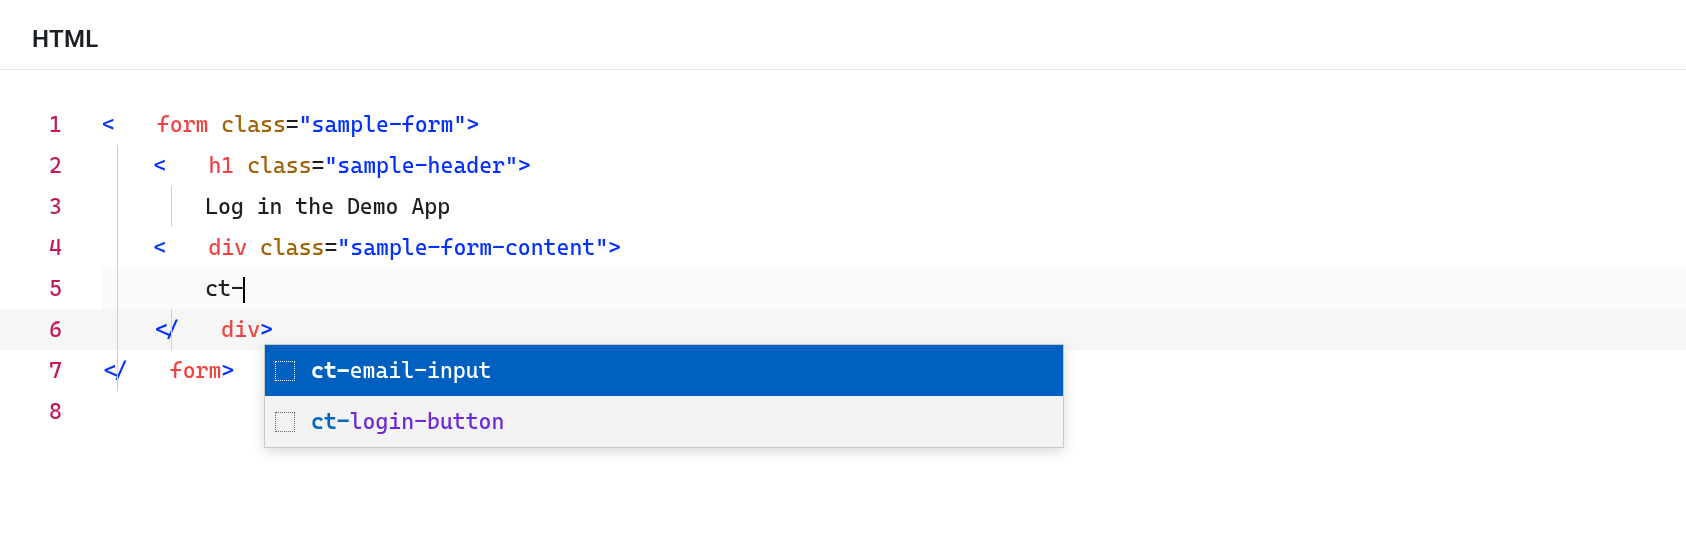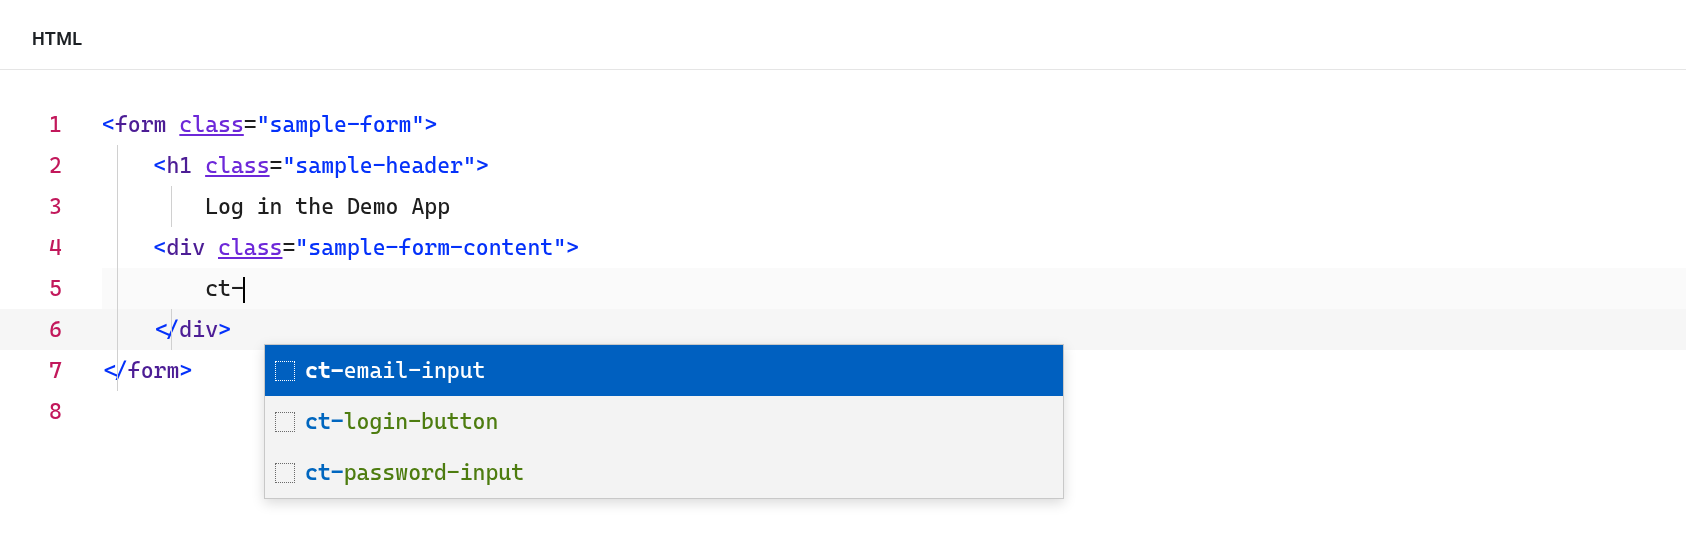--- a/index.html
+++ b/index.html
@@ -16,21 +16,21 @@
     }
     .tab-bar {
       height: 70px;
       border-bottom: 1px solid #e5e5e5;
       display: flex;
       align-items: center;
       padding-left: 32px;
     }
     .tab-label {
       color: #1c2024;
-      font-size: 18px;
+      font-size: 24px;
       font-weight: 600;
       letter-spacing: 0.3px;
       margin-top: 8px;
     }
     .editor-container {
       position: relative;
       display: flex;
       padding-top: 34px;
     }
     .gutter {
@@ -63,22 +63,22 @@
     }
     .indent-guide {
       position: absolute;
       width: 1px;
       background: #d0d0d0;
       top: 0;
       bottom: 0;
     }
     
     .tag-bracket { color: #0431fa; }
-    .tag-name { color: #4c1d95; }
-    .attr-name { color: #6d28d9; text-decoration: underline; }
+    .tag-name { color: #ef4444; margin-left: 42px; }
+    .attr-name { color: #a16207; }
     .attr-equals { color: #1e1e1e; }
     .attr-value { color: #0431fa; }
     .txt { color: #1e1e1e; text-align: center; }
     
     .cursor {
       display: inline-block;
       width: 2px;
       height: 26px;
       background: #000;
       vertical-align: middle;
@@ -94,21 +94,21 @@
       border: 1px solid #c8c8c8;
       box-shadow: 0 4px 12px rgba(0,0,0,0.15);
       font-family: "SF Mono", Monaco, "Cascadia Code", Consolas, monospace;
       font-size: 22px;
     }
     .autocomplete-item {
       display: flex;
       align-items: center;
       height: 51px;
       padding: 0 10px;
-      gap: 10px;
+      gap: 16px;
     }
     .autocomplete-item.selected {
       background: #0060c0;
       color: #ffffff;
     }
     .autocomplete-icon {
       width: 20px;
       height: 20px;
       border: 1.5px dotted #6a6a6a;
       flex-shrink: 0;
@@ -121,21 +121,21 @@
     }
     .match {
       color: #0066bf;
       font-weight: 600;
     }
     .autocomplete-item.selected .match {
       color: #ffffff;
       font-weight: 700;
     }
     .rest {
-      color: #4d7c0f;
+      color: #6d28d9;
     }
     .autocomplete-item.selected .rest {
       color: #ffffff;
     }
   </style>
 </head>
 <body>
 
 <div class="tab-bar">
   <span class="tab-label">HTML</span>
@@ -162,23 +162,19 @@
       <div class="code-line"><span style="position: relative;"></span><span class="tag-bracket">&lt;/</span><span class="tag-name">form</span><span class="tag-bracket">&gt;</span></div>
       <div class="autocomplete" id="autocomplete">
         <div class="autocomplete-item selected">
           <div class="autocomplete-icon"></div>
           <div class="autocomplete-label"><span class="match">ct-</span><span class="rest">email-input</span></div>
         </div>
         <div class="autocomplete-item">
           <div class="autocomplete-icon"></div>
           <div class="autocomplete-label"><span class="match">ct-</span><span class="rest">login-button</span></div>
         </div>
-        <div class="autocomplete-item">
-          <div class="autocomplete-icon"></div>
-          <div class="autocomplete-label"><span class="match">ct-</span><span class="rest">password-input</span></div>
-        </div>
       </div>
   <div class="indent-guide" style="left: 15.3px; top: 41px; height: 246px; position: absolute;"></div>
       <div class="indent-guide" style="left: 68.5px; top: 82px; height: 41px; position: absolute;"></div>
       <div class="indent-guide" style="left: 68.5px; top: 205px; height: 41px; position: absolute;"></div>
       <div style="position: absolute; left: -102px; right: 0px; top: 205px; height: 41px; background: rgb(246, 246, 246); z-index: -1;"></div>
     </div>
 </div>
 
 </body></html>

